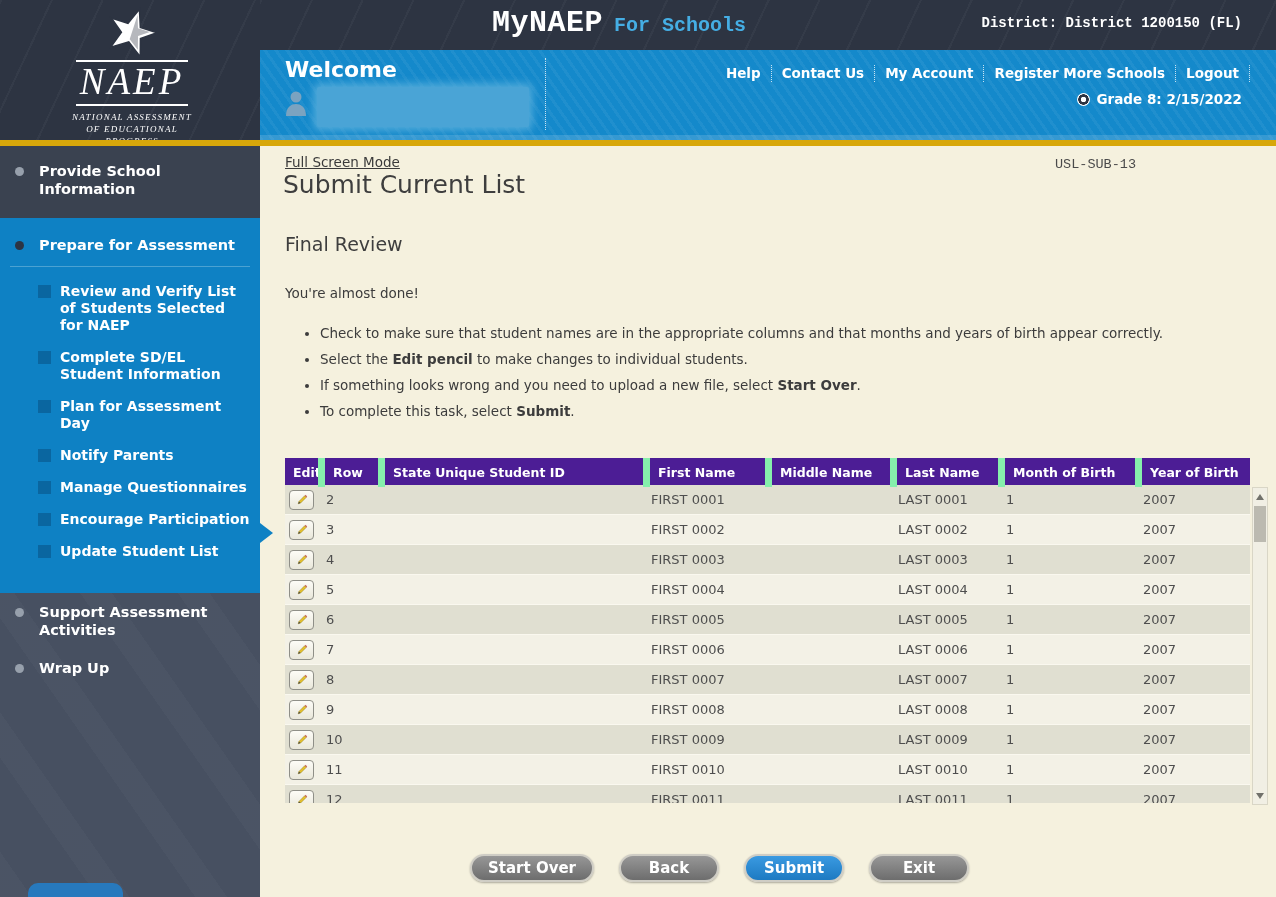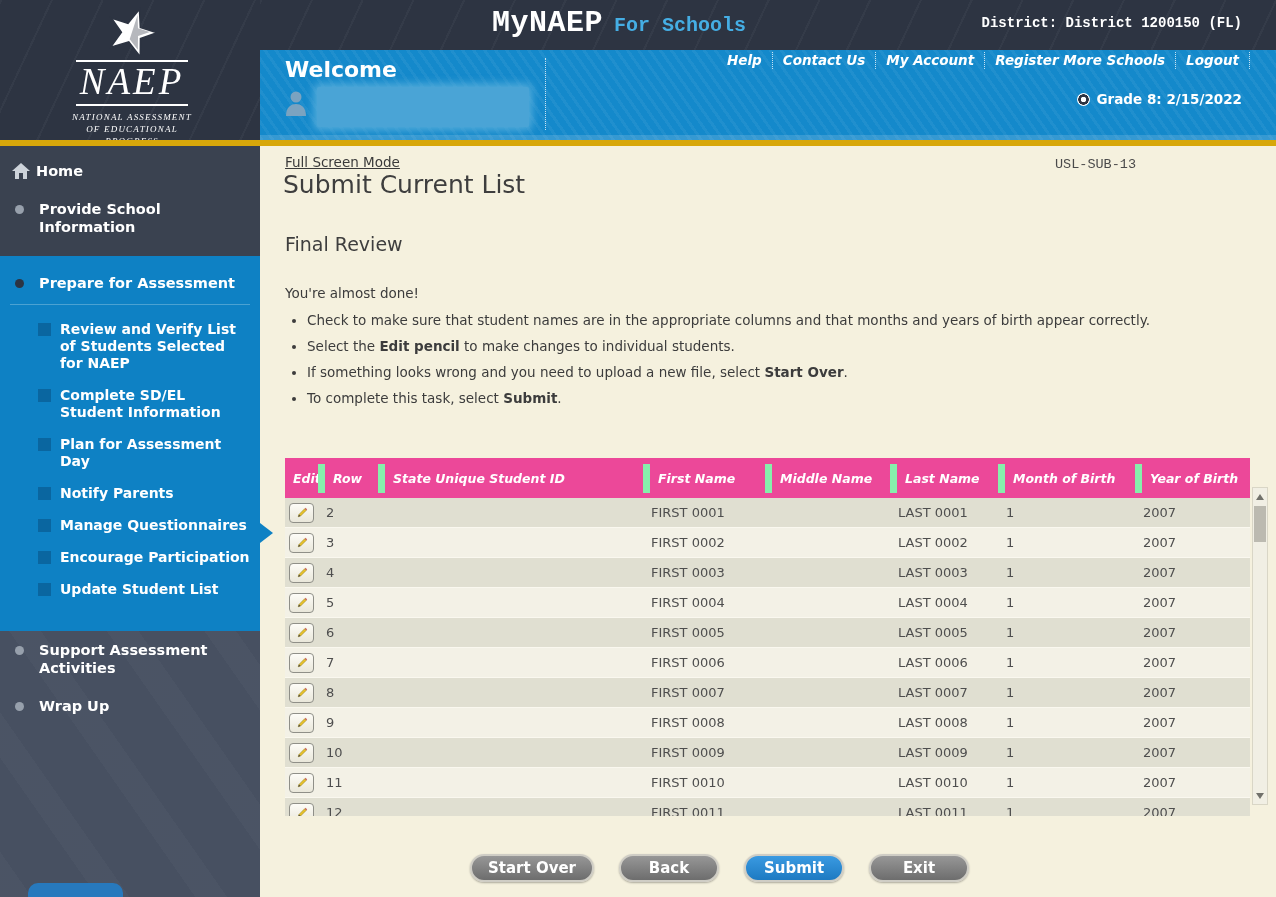--- a/index.html
+++ b/index.html
@@ -23,21 +23,21 @@
   .district{position:absolute;right:34px;top:15px;color:#ffffff;font-size:14px;font-weight:bold;}
 
   .welcome{position:absolute;left:260px;top:50px;width:1016px;height:90px;background:#1489cb;
     background-image:repeating-linear-gradient(55deg,rgba(255,255,255,.05) 0 3px,transparent 3px 9px);}
   .welcome::after{content:"";position:absolute;left:0;bottom:0;width:100%;height:5px;background:rgba(255,255,255,.14);}
   .welcome-title{position:absolute;left:25px;top:7px;color:#fff;font-size:22px;font-weight:bold;}
   .user-row{position:absolute;left:25px;top:40px;display:flex;align-items:flex-start;}
   .user-blur{width:212px;height:40px;margin-left:10px;margin-top:-3px;background:#4aa4d6;
     box-shadow:0 0 9px 3px rgba(88,174,219,.95);border-radius:2px;}
   .dot-sep{position:absolute;left:285px;top:8px;height:72px;border-left:1px dotted rgba(255,255,255,.75);}
-  .hdr-menu{position:absolute;right:26px;top:2px;display:flex;font-style:italic;}
+  .hdr-menu{position:absolute;right:26px;top:15px;display:flex;}
   .menu-item{padding:0 10px;color:#fff;font-size:13.5px;font-weight:bold;line-height:17px;
     border-right:1px dotted rgba(255,255,255,.75);cursor:pointer;white-space:nowrap;}
   .grade{position:absolute;right:34px;top:41px;display:flex;align-items:center;color:#fff;font-size:13.5px;font-weight:bold;}
   .grade-icon{width:13px;height:13px;border-radius:50%;margin-right:7px;
     background:radial-gradient(circle at 50% 50%,#ffffff 0 2.5px,#2d3442 3px 5px,#ffffff 5.5px);}
   .gold{position:absolute;left:0;top:140px;width:1276px;height:6px;background:#d7a70a;z-index:6;}
 
   
   .sidebar{position:absolute;left:0;top:146px;width:260px;height:751px;background:#475061;z-index:4;
     background-image:repeating-linear-gradient(55deg,rgba(255,255,255,.025) 0 26px,transparent 26px 80px);}
@@ -55,28 +55,28 @@
     border-top:10px solid transparent;border-bottom:10px solid transparent;border-left:13px solid #0e81c4;}
   .corner-btn{position:absolute;left:28px;bottom:0;width:95px;height:14px;border-radius:10px 10px 0 0;background:#2779bd;cursor:pointer;}
 
   
   .content{position:absolute;left:260px;top:146px;width:1016px;height:751px;background:#f5f1de;}
   .link-fullscreen{position:absolute;left:25px;top:8px;font-size:13.5px;color:#3a3a3a;text-decoration:underline;cursor:pointer;}
   .page-code{position:absolute;left:795px;top:11px;font-size:13.5px;color:#4a4a4a;font-family:Liberation Mono, monospace;}
   .page-title{position:absolute;left:23px;top:24px;font-size:25px;color:#3e3e3e;}
   .subtitle{position:absolute;left:25px;top:87px;font-size:19px;color:#3e3e3e;}
   .intro{position:absolute;left:25px;top:139px;font-size:13.5px;color:#3c3c3c;}
-  ul.bullets{position:absolute;left:25px;top:160px;margin:4px;padding-left:18px;width:850px;
+  ul.bullets{position:absolute;left:25px;top:160px;margin:17px;padding-left:18px;width:850px;
     font-size:13.5px;line-height:20px;color:#3c3c3c;}
   ul.bullets li{margin-bottom:6px;}
 
   
   .tablewrap{position:absolute;left:25px;top:312px;width:965px;}
   .thead{display:grid;grid-template-columns:33px 60px 265px 122px 125px 108px 137px 115px;
-    height:40px;background:#ec4899;align-items:center;font-style:italic;}
+    height:27px;background:#4c1d95;align-items:center;}
   .th{padding-left:8px;color:#fff;font-size:12.5px;font-weight:bold;border-left:7px solid #86efac;
     white-space:nowrap;overflow:hidden;line-height:29px;height:29px;}
   .th:first-child{border-left:none;}
   .tbody{height:318px;overflow:hidden;background:#f3f1e6;}
   .trow{display:grid;grid-template-columns:33px 60px 265px 122px 125px 108px 137px 115px;height:30px;
     align-items:center;border-bottom:1px solid #faf8ef;box-sizing:border-box;}
   .trow.dark{background:#e0dfd1;}
   .trow.light{background:#f3f1e6;}
   .td{padding-left:8px;font-size:13px;color:#4e4e4e;white-space:nowrap;}
   .td.edit{display:flex;justify-content:center;padding-left:0;}
@@ -148,28 +148,20 @@
     <div class="grade">
       <span class="grade-icon"></span>
       <span>Grade 8: 2/15/2022</span>
     </div>
   </div>
 
   <div class="gold"></div>
 
   <div class="sidebar">
     <div class="side-top">
-      <div class="nav-row">
-        <span class="ico">
-          <svg width="18" height="16" viewBox="0 0 18 16">
-              <path d="M9 0 L18 8 L15 8 L15 16 L11 16 L11 10 L7 10 L7 16 L3 16 L3 8 L0 8 Z" fill="#cdd3da"></path>
-            </svg>
-        </span>
-        <span>Home</span>
-      </div>
       <div class="nav-row">
         <span class="bullet"></span>
         <span>Provide School Information</span>
       </div>
     </div>
 
     <div class="side-blue">
       <div class="nav-row">
         <span class="bullet"></span>
         <span>Prepare for Assessment</span>

